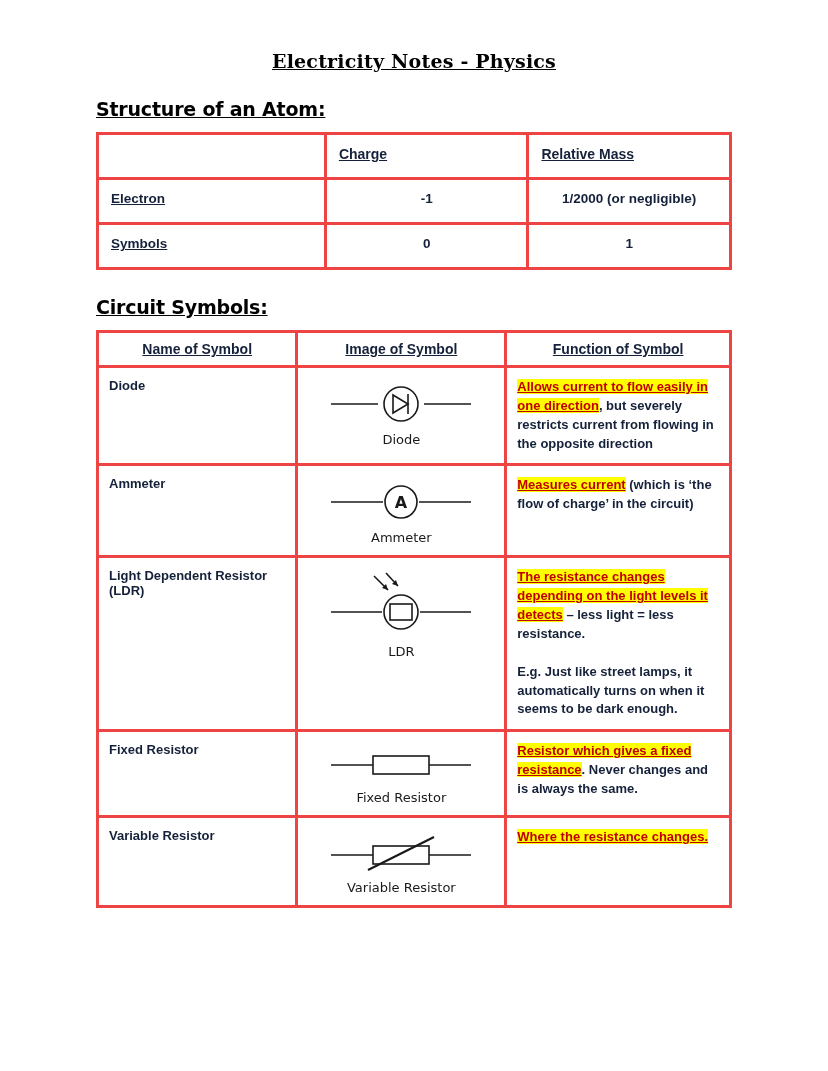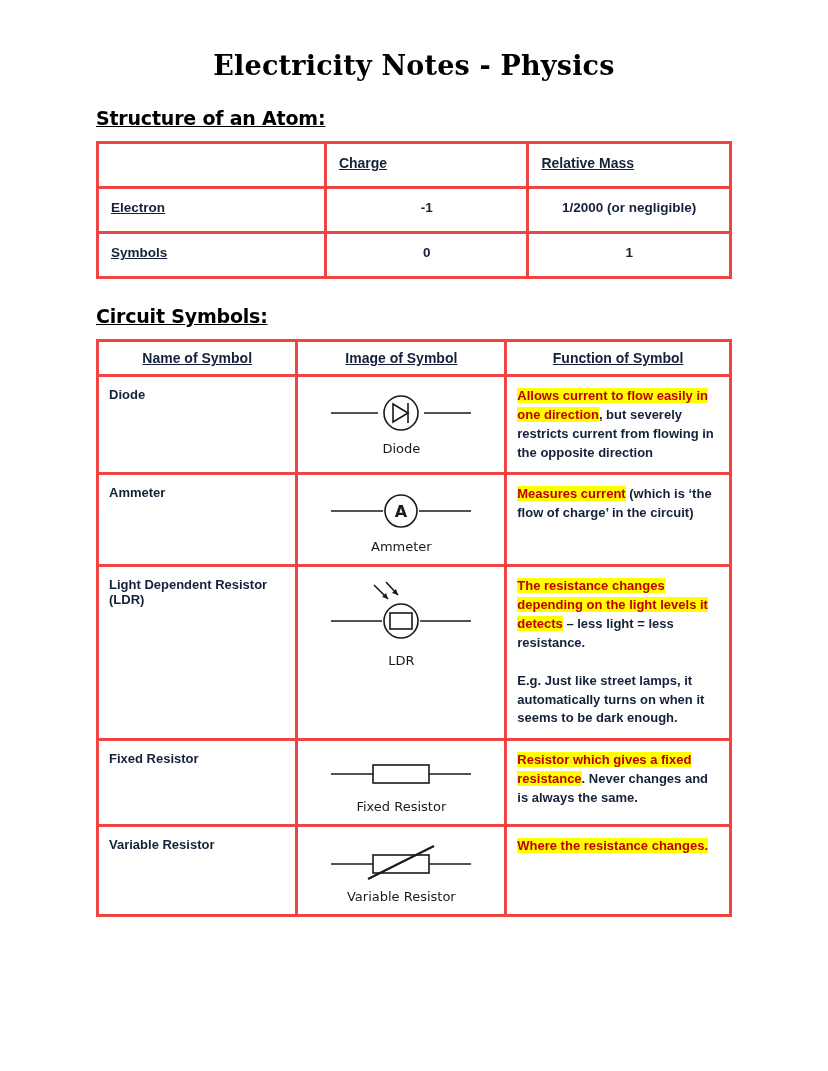--- a/index.html
+++ b/index.html
@@ -19,22 +19,23 @@
     width: 828px;
     height: 1071px;
     box-sizing: border-box;
     padding: 40px 96px 0 96px;
     position: relative;
   }
   .doc-title {
     text-align: center;
     font-family: "DejaVu Serif", serif;
     font-weight: bold;
-    font-size: 27px;
+    font-size: 19px;
     letter-spacing: 0.2px;
+    text-decoration: underline;
     margin: 10px 0 26px 0;
     color: #000;
   }
   .section-heading {
     font-family: "DejaVu Sans", sans-serif;
     font-weight: bold;
     font-size: 19px;
     text-decoration: underline;
     color: #000000;
     margin: 0 0 12px 0;
@@ -101,20 +102,21 @@
     text-align: center;
     padding: 12px 6px 10px 6px;
   }
   .symbols-table td.fn-cell {
     font-size: 13px;
     line-height: 1.45;
     padding: 10px 10px;
   }
   .hl {
     background: #ffff00;
+    text-decoration: underline;
     color: #c00000;
     font-weight: bold;
   }
   .fn-para { margin: 0; }
   .fn-para + .fn-para { margin-top: 19px; }
 
   .sym-caption {
     font-family: "DejaVu Sans", sans-serif;
     font-size: 13px;
     font-weight: normal;

